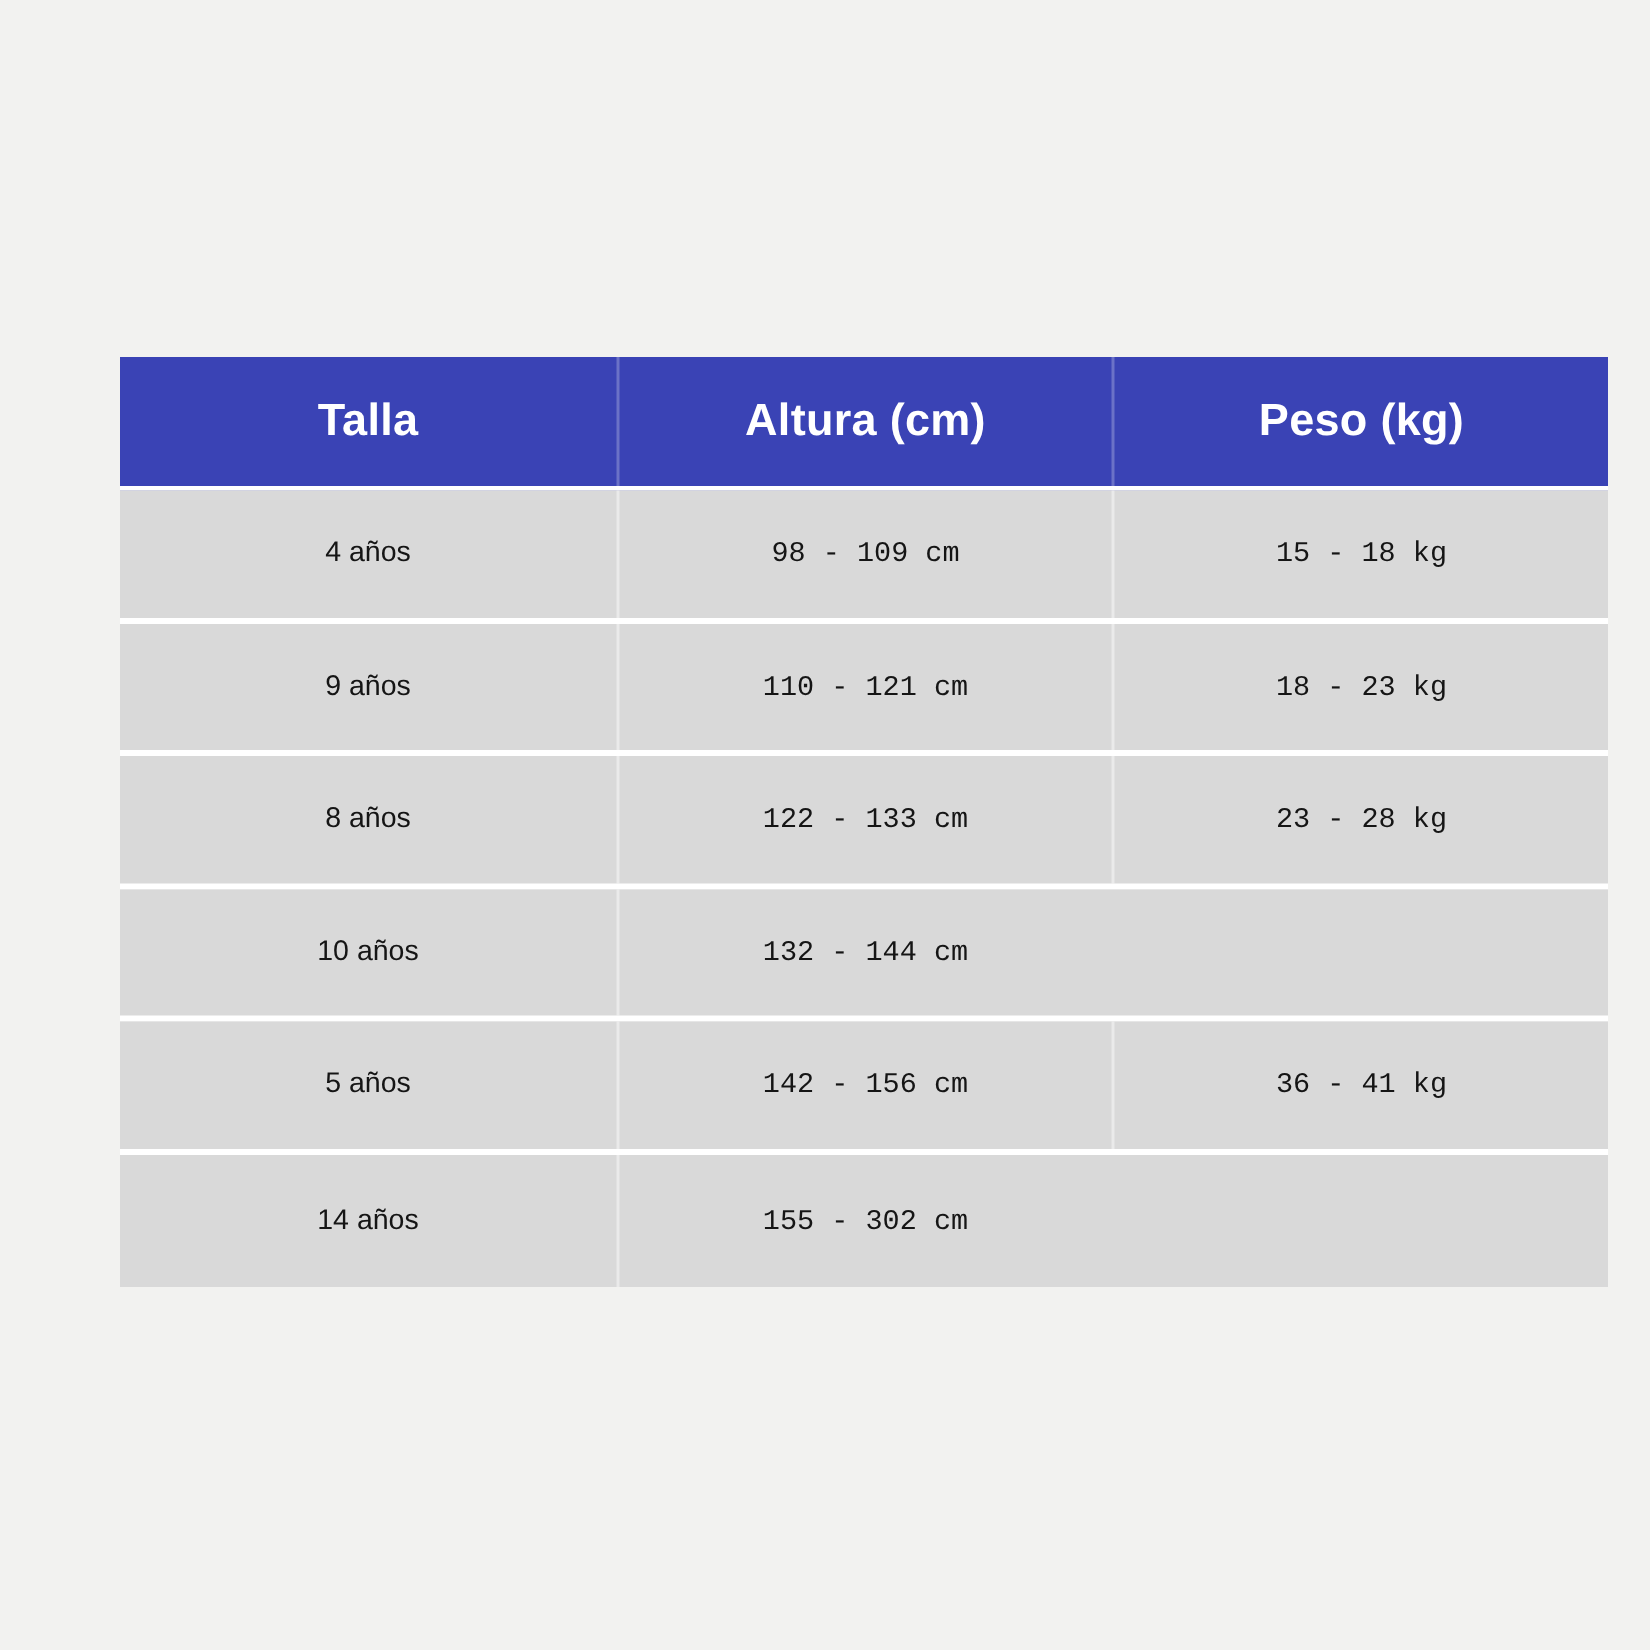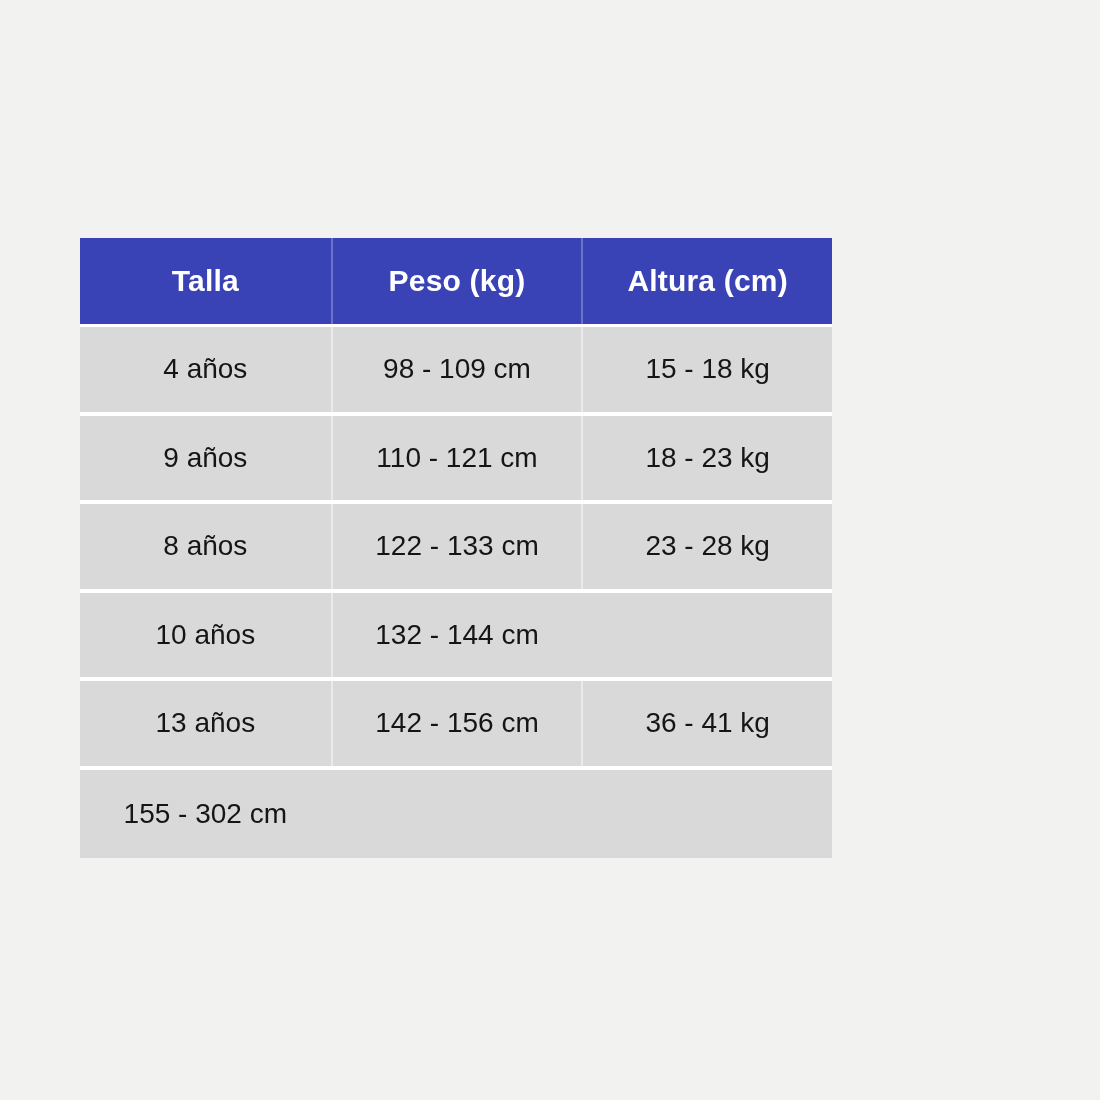--- a/index.html
+++ b/index.html
@@ -15,21 +15,21 @@
     width: 1100px;
     height: 1100px;
     background: var(--page-bg);
     font-family: "Liberation Sans", sans-serif;
     overflow: hidden;
   }
   .size-table {
     position: absolute;
     left: 80px;
     top: 238px;
-    width: 752px;
+    width: 992px;
   }
   .trow {
     display: grid;
     grid-template-columns: 1fr 1fr 1fr;
     width: 100%;
   }
   .trow.header {
     height: 89px;
     background: var(--header-bg);
     border-bottom: 3px solid var(--row-gap);
@@ -51,35 +51,36 @@
     font-weight: 700;
     font-size: 30px;
     letter-spacing: 0.2px;
   }
   .trow.header .cell + .cell {
     border-left: 2px solid rgba(255,255,255,0.25);
   }
   .trow.body .cell {
     color: var(--row-text);
     font-weight: 400;
-    font-size: 28px;
+    font-size: 19px;
   }
   .trow.body .cell + .cell {
     border-left: 2px solid rgba(255,255,255,0.45);
+    font-family: Liberation Mono, monospace;
   }
 </style>
 </head>
 <body>
 
 <div class="size-table">
 
   <div class="trow header">
     <div class="cell">Talla</div>
+    <div class="cell">Altura (cm)</div>
     <div class="cell">Peso (kg)</div>
-    <div class="cell">Altura (cm)</div>
   </div>
 
   <div class="trow body">
     <div class="cell">4 años</div>
     <div class="cell">98 - 109 cm</div>
     <div class="cell">15 - 18 kg</div>
   </div>
 
   <div class="trow body">
     <div class="cell">9 años</div>
@@ -92,22 +93,23 @@
     <div class="cell">122 - 133 cm</div>
     <div class="cell">23 - 28 kg</div>
   </div>
 
   <div class="trow body">
     <div class="cell">10 años</div>
     <div class="cell">132 - 144 cm</div>
   </div>
 
   <div class="trow body">
-    <div class="cell">13 años</div>
+    <div class="cell">5 años</div>
     <div class="cell">142 - 156 cm</div>
     <div class="cell">36 - 41 kg</div>
   </div>
 
   <div class="trow body">
+    <div class="cell">14 años</div>
     <div class="cell">155 - 302 cm</div>
   </div>
 
 </div>
 
 </body></html>

